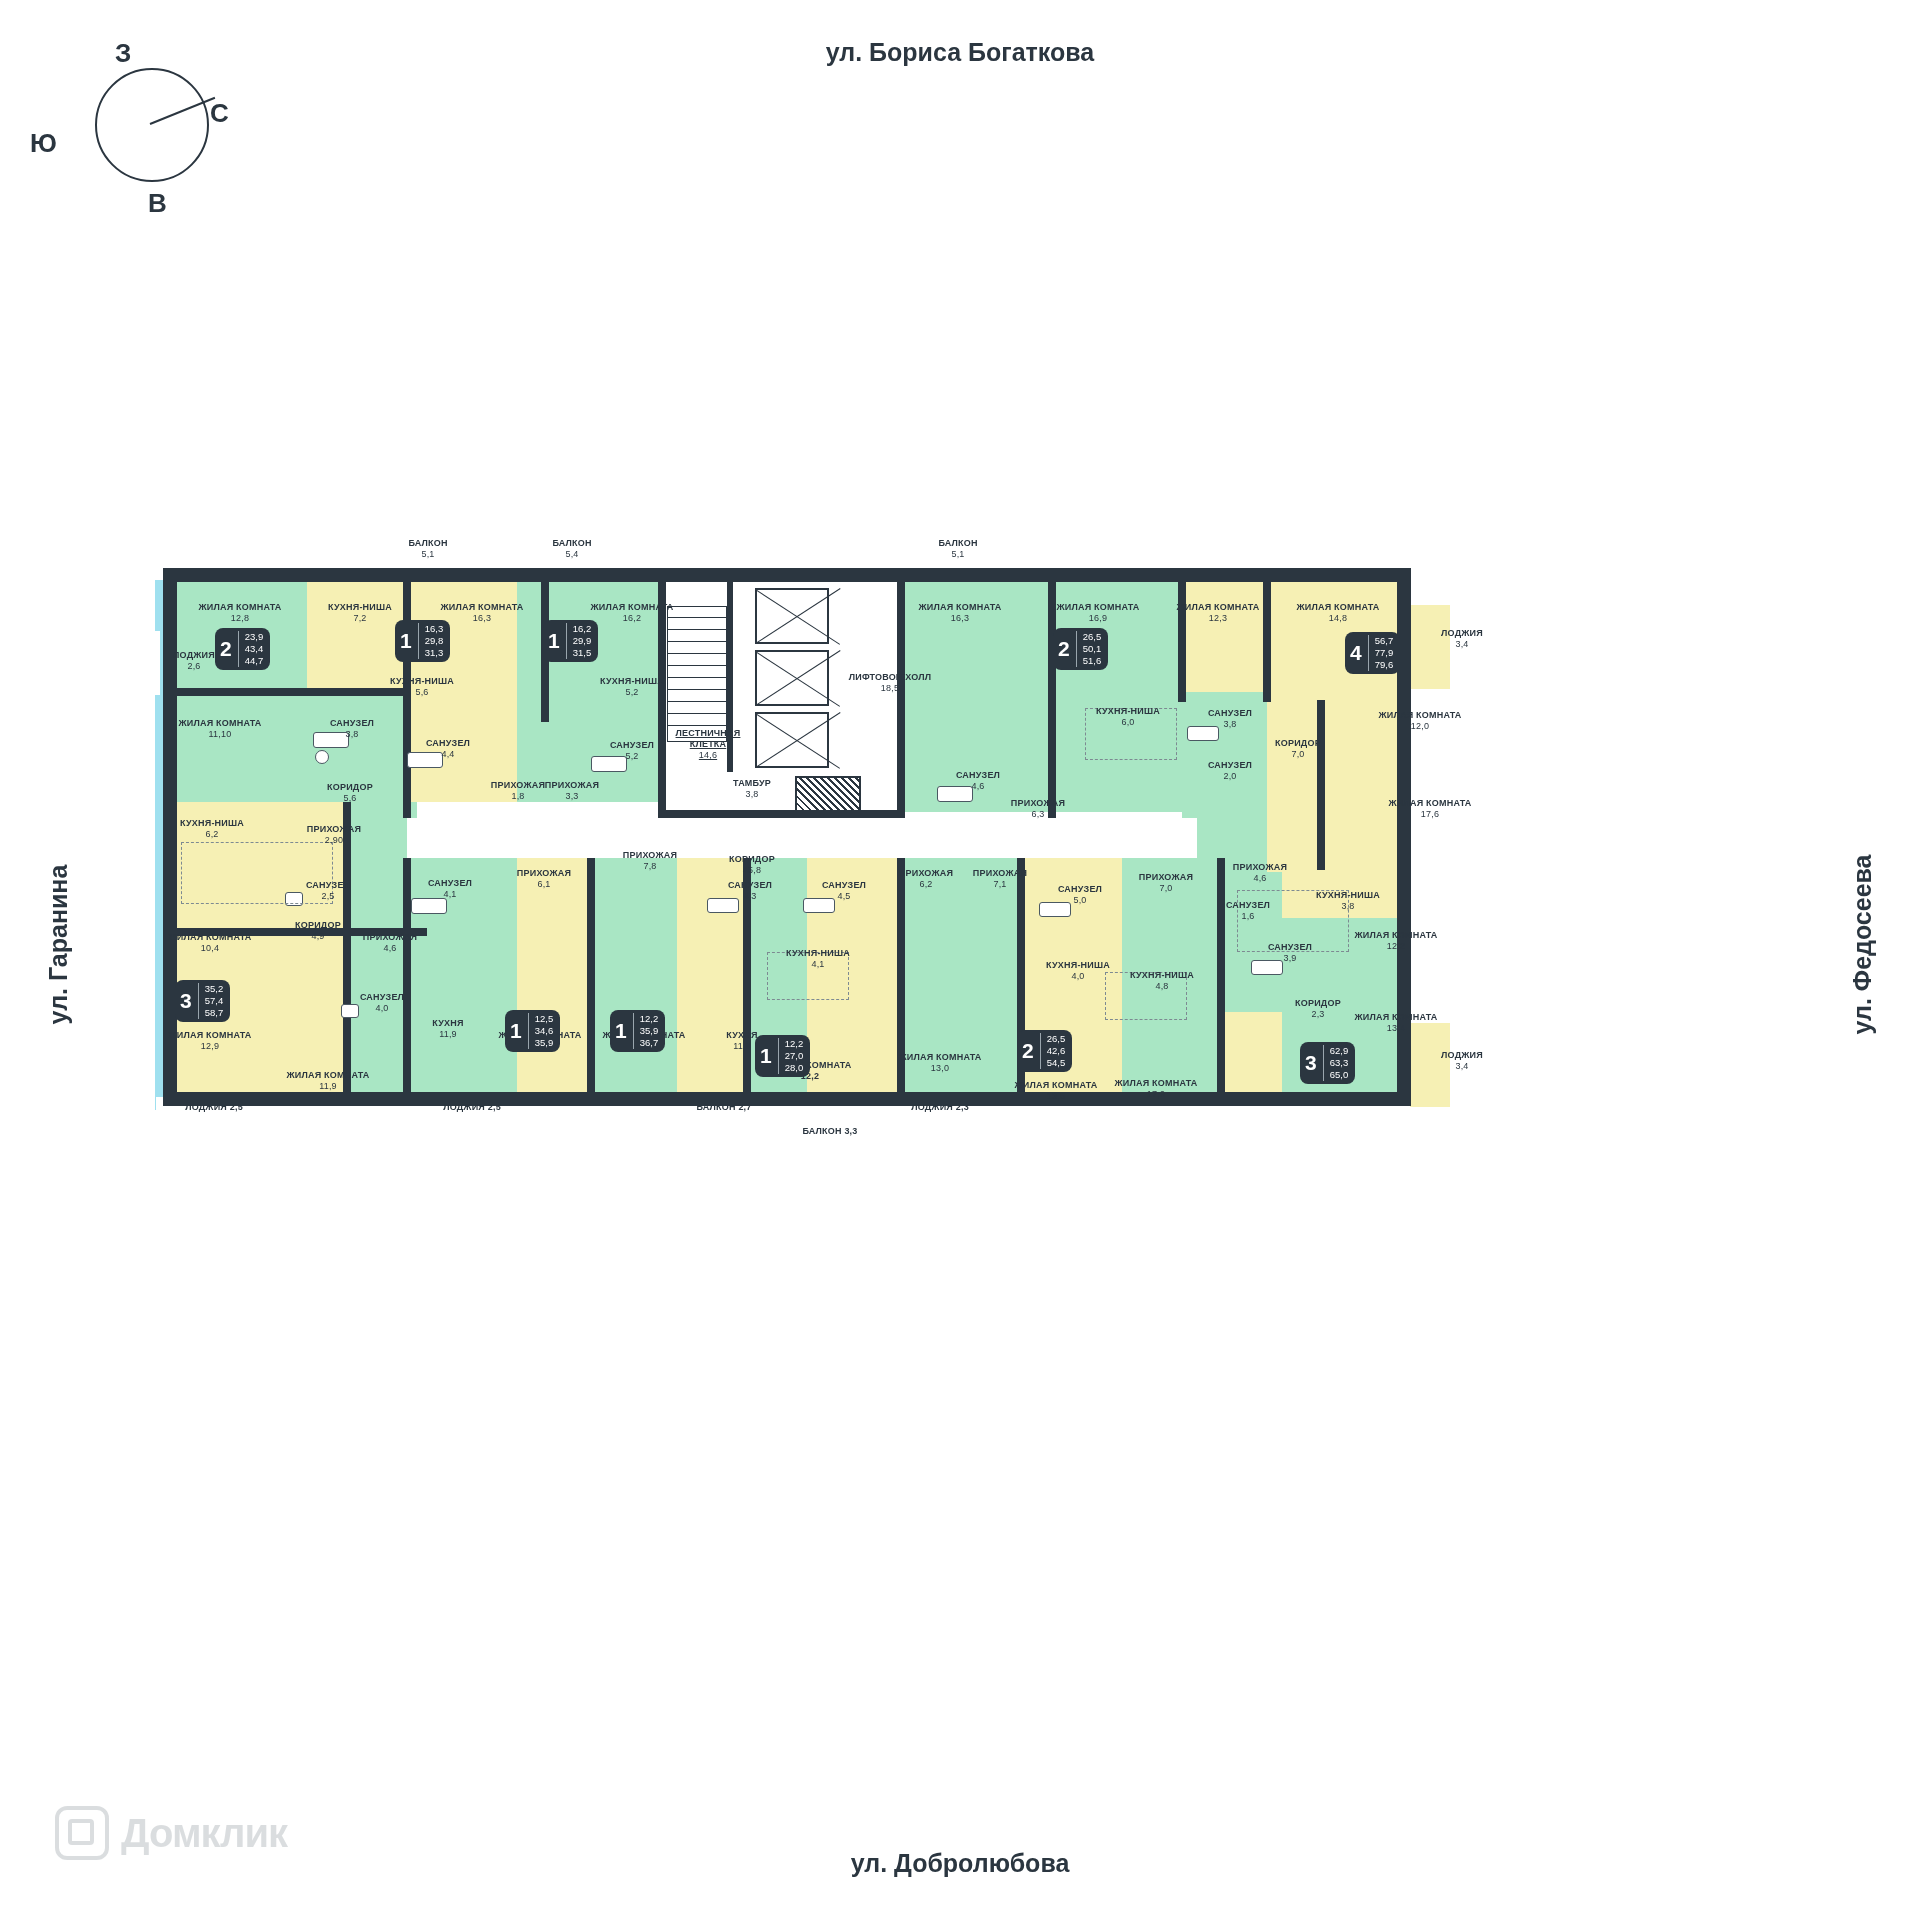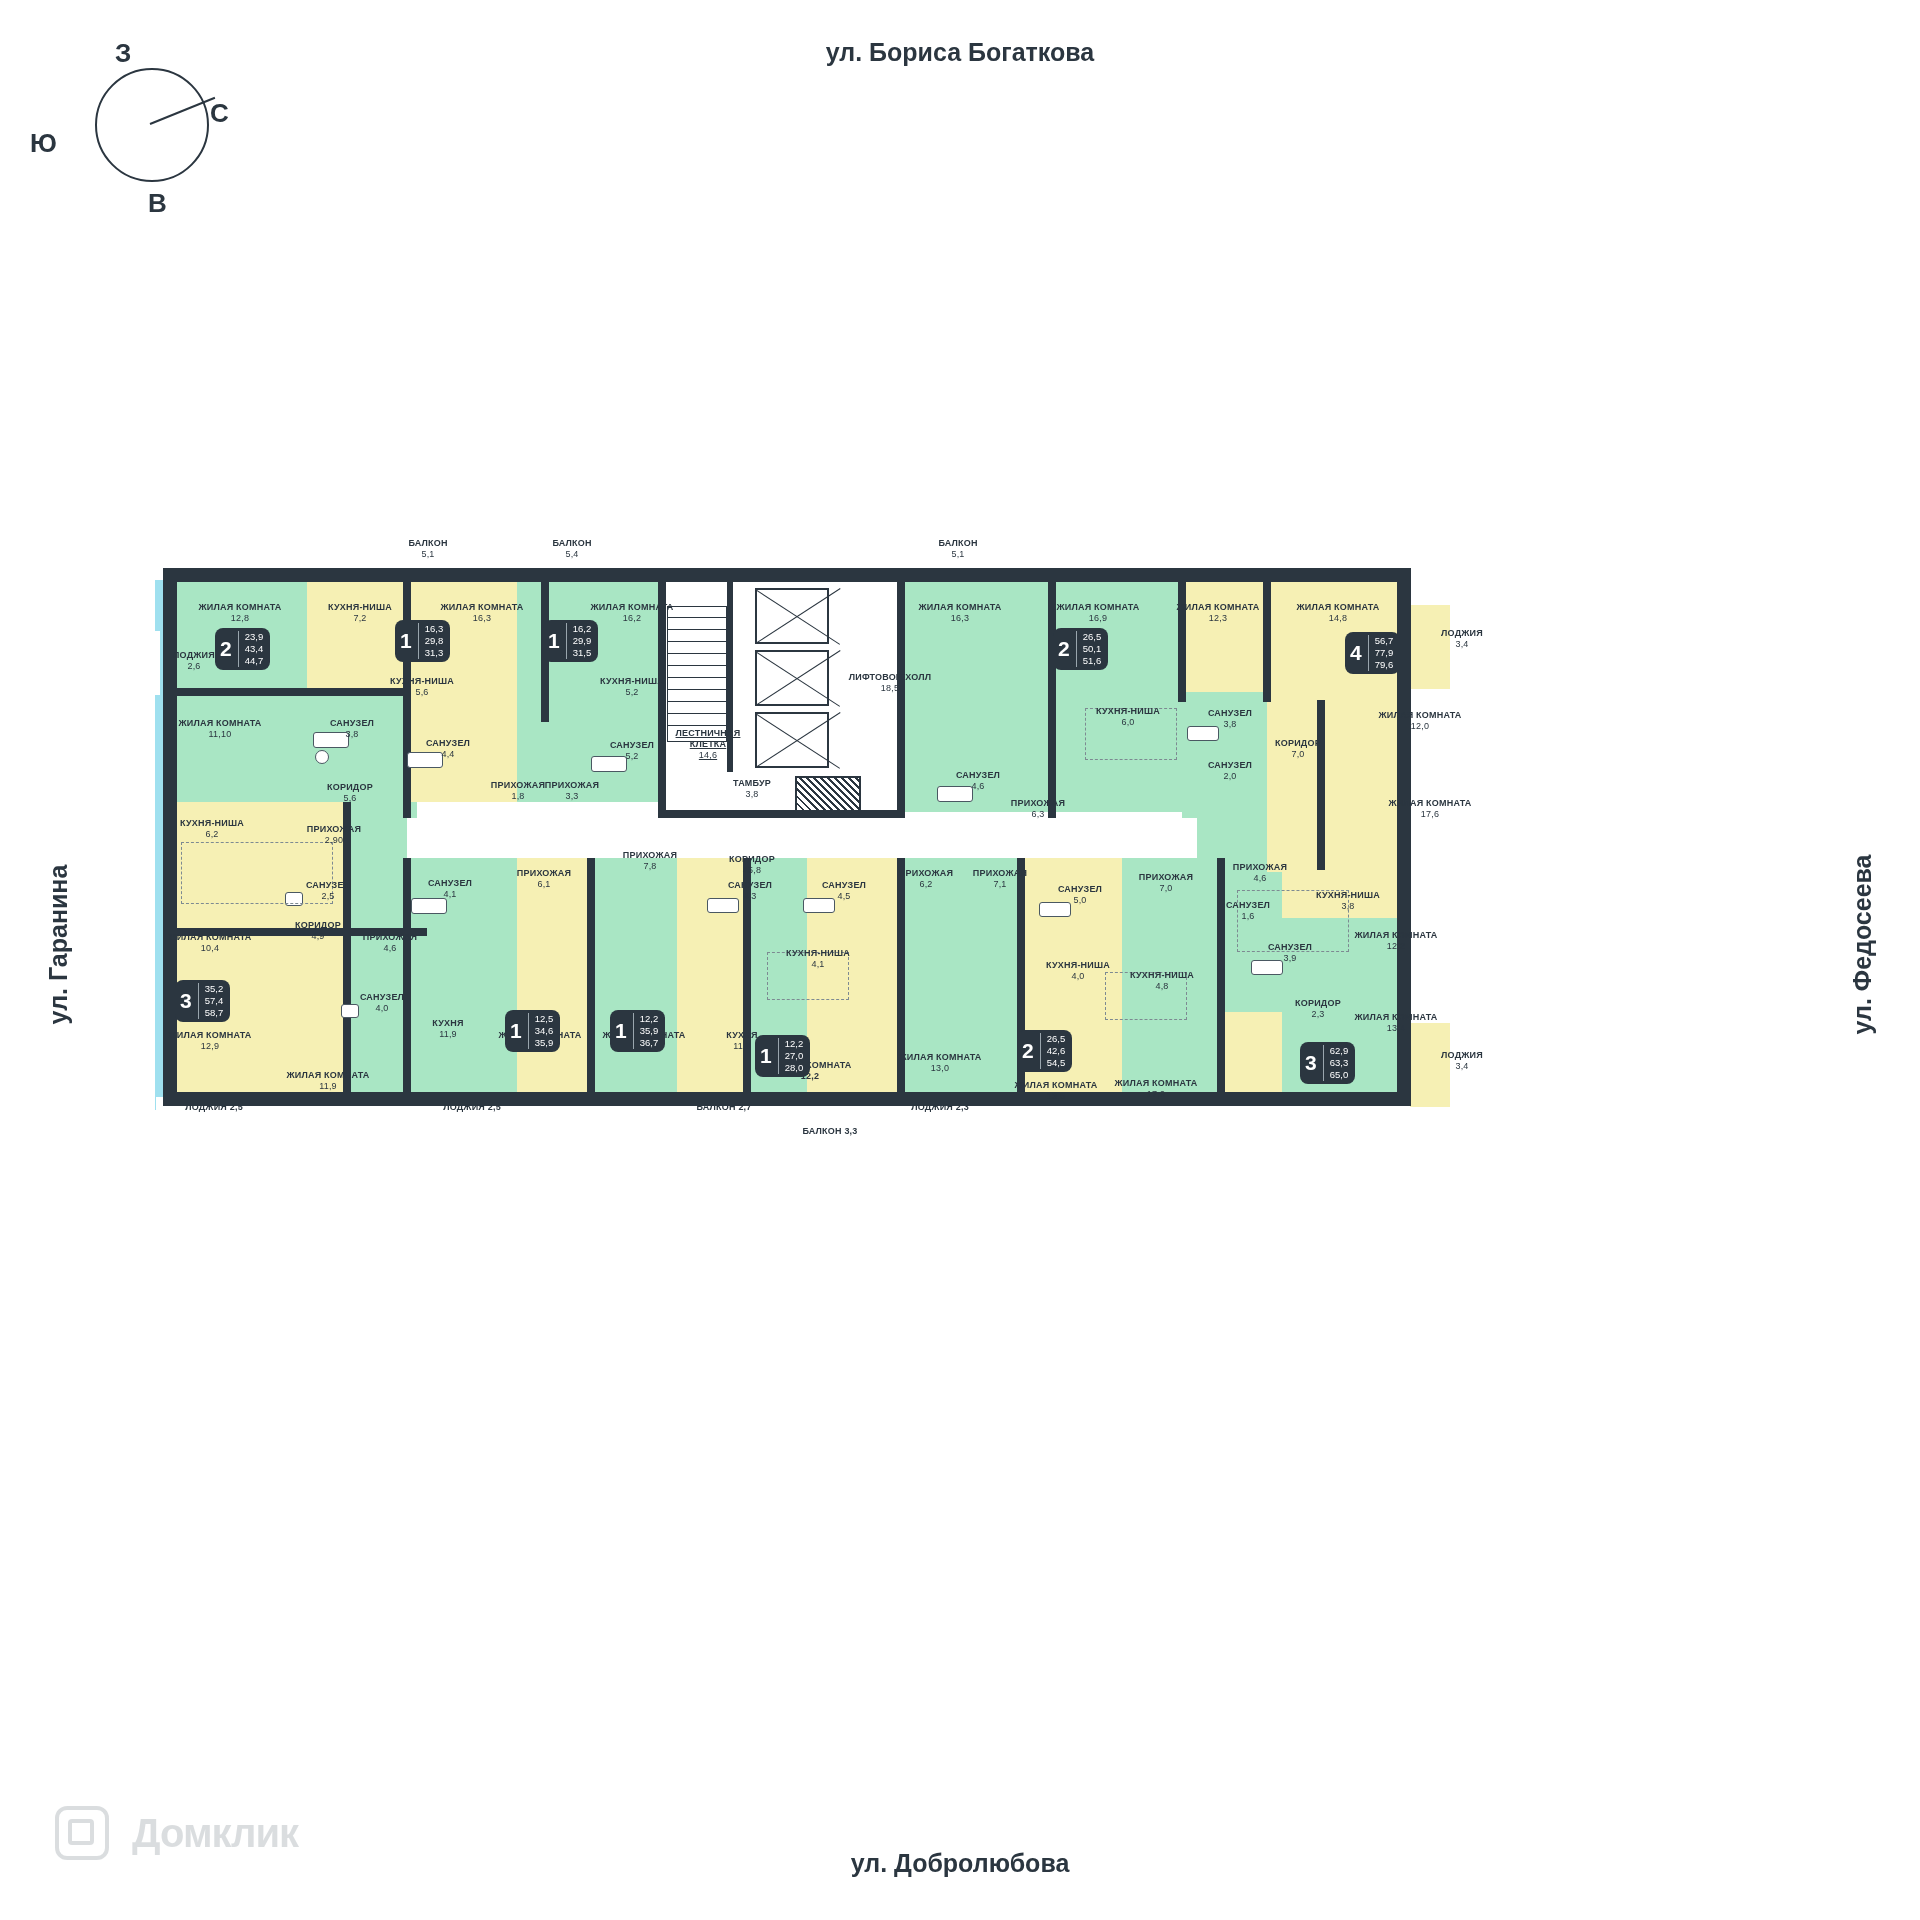--- a/index.html
+++ b/index.html
@@ -38,21 +38,21 @@
   .elev:before,.elev:after{content:"";position:absolute;left:0;top:0;width:141%;height:1px;background:#2b3640;transform-origin:0 0;}
   .elev:before{transform:rotate(33deg);}
   .elev:after{transform:rotate(-33deg) translateY(0);top:100%;}
   .hatch{position:absolute;background:repeating-linear-gradient(45deg,#2b3640 0 2px,#ffffff 2px 5px);border:2px solid #2b3640;}
   .stairs{position:absolute;border:1.5px solid #2b3640;background:#fff;}
   .stairs i{position:absolute;left:0;right:0;height:1px;background:#2b3640;}
   .fix{position:absolute;border:1px solid #4a5862;border-radius:3px;background:#fff;}
   .fix.round{border-radius:50%;}
 
   
-  #wm{position:absolute;left:55px;bottom:60px;display:flex;align-items:center;opacity:.18;gap:11px;}
+  #wm{position:absolute;left:55px;bottom:60px;display:flex;align-items:center;opacity:.18;}
   #wm .mark{width:46px;height:46px;border:4px solid #3a4a55;border-radius:12px;position:relative;margin-right:12px;}
   #wm .mark:after{content:"";position:absolute;left:9px;top:9px;width:18px;height:18px;border:4px solid #3a4a55;border-radius:4px;}
   #wm .txt{font-size:40px;font-weight:bold;color:#3a4a55;letter-spacing:-1px;}
 </style>
 </head>
 <body>
 
 <div class="street" id="street-top">ул. Бориса Богаткова</div>
 <div class="street" id="street-bottom">ул. Добролюбова</div>
 <div class="street" id="street-left">ул. Гаранина</div>

